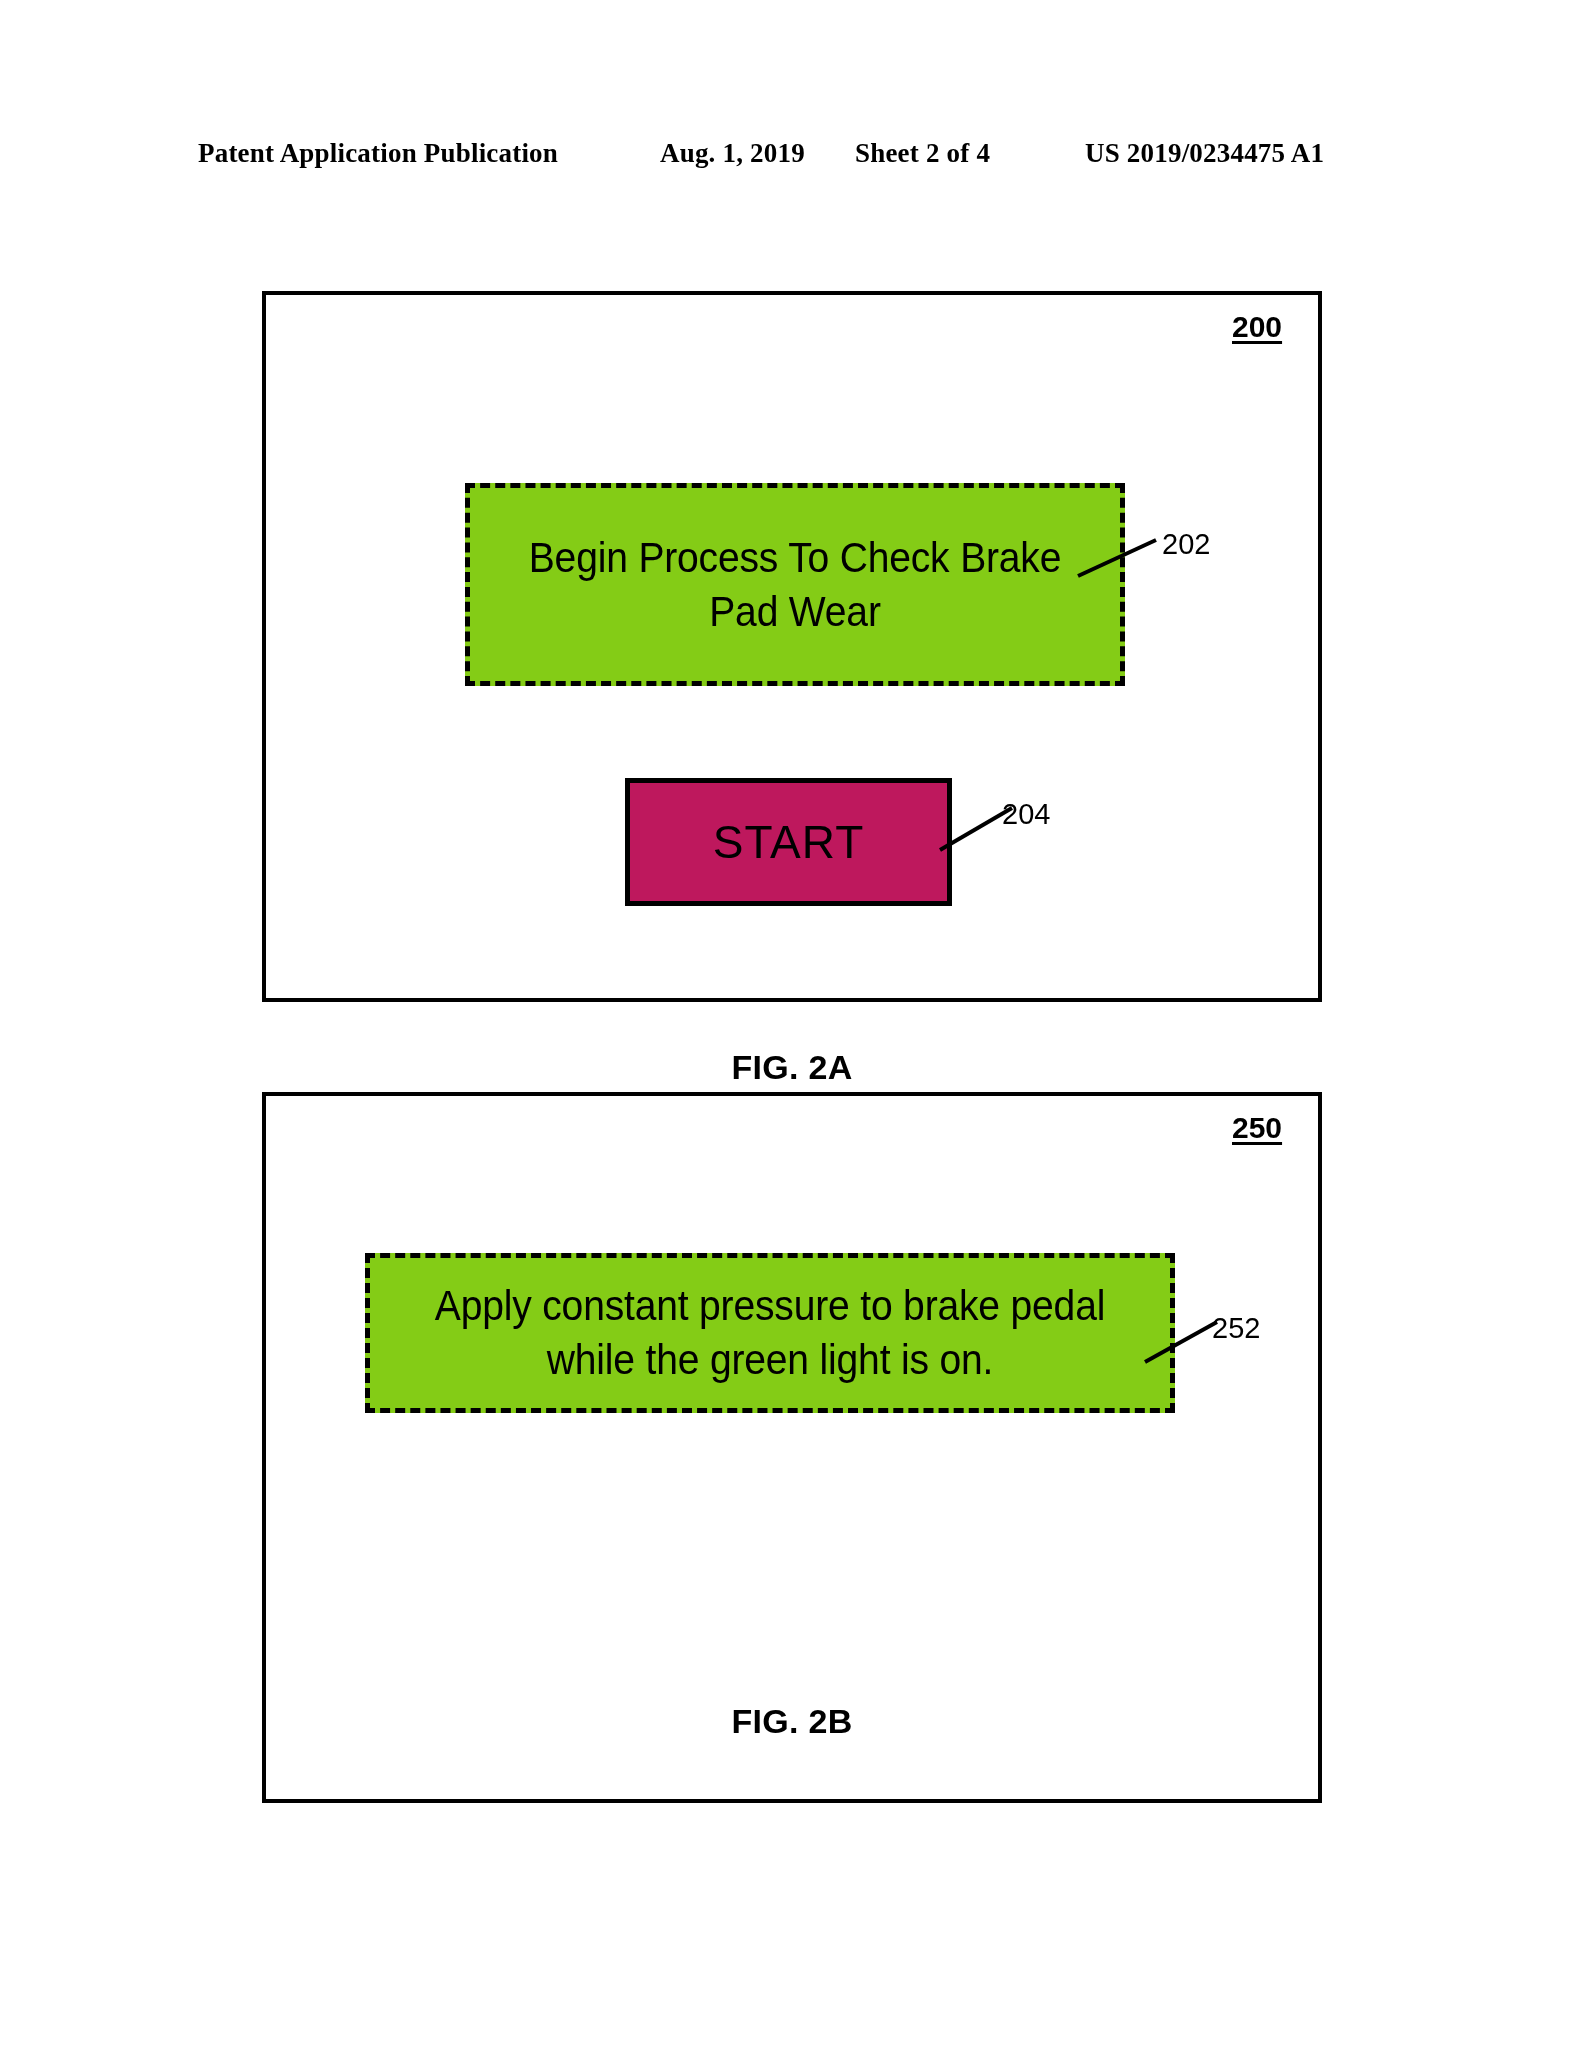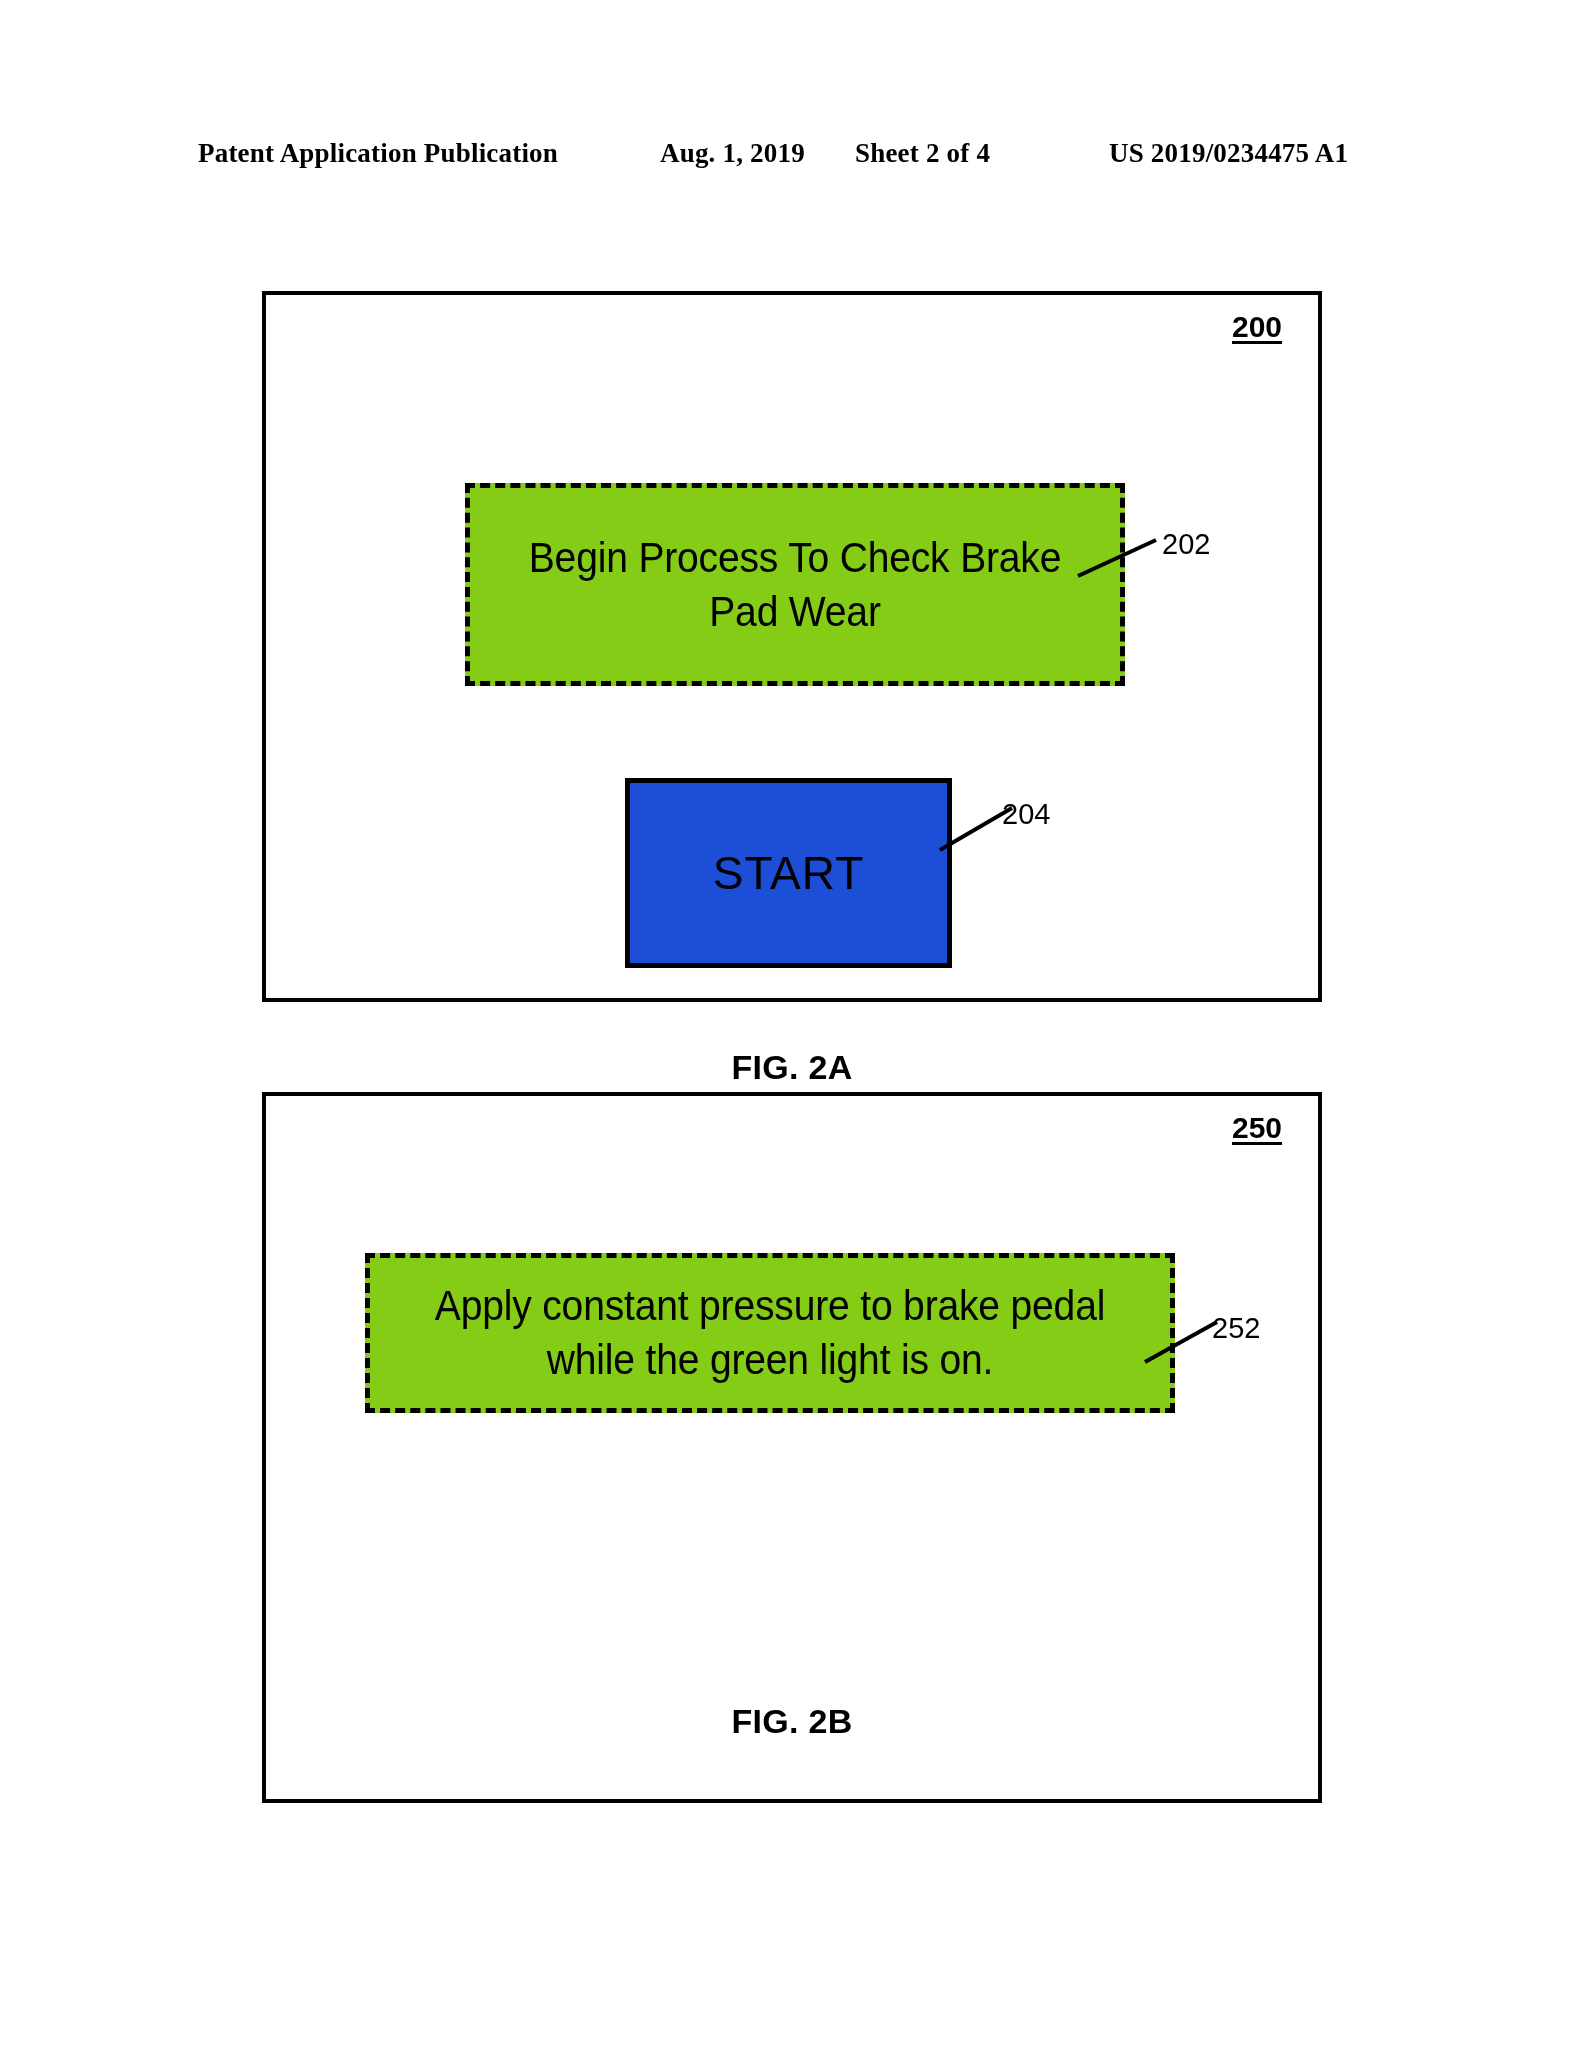--- a/index.html
+++ b/index.html
@@ -41,21 +41,20 @@
   }
   .hdr-sheet {
     position: absolute;
     left: 855px;
     top: 0;
   }
   .hdr-docnum {
     position: absolute;
     left: 1085px;
     top: 0;
-    margin-left: 24px;
   }
 
   
   .fig-frame {
     position: absolute;
     border: 4px solid #000000;
     box-sizing: border-box;
     background: #ffffff;
   }
   #fig2a-frame { left: 262px; top: 291px; width: 1060px; height: 711px; }
@@ -105,24 +104,24 @@
     height: 160px;
   }
   #dashed-252 .box-text { font-size: 42px; }
 
   
   #start-box {
     position: absolute;
     left: 625px;
     top: 778px;
     width: 327px;
-    height: 190px;
+    height: 128px;
     box-sizing: border-box;
     border: 5px solid #000000;
-    background: #1d4ed8;
+    background: #be185d;
     display: flex;
     align-items: center;
     justify-content: center;
   }
   #start-box .box-text {
     font-family: "Liberation Sans", sans-serif;
     font-size: 46px;
     font-weight: 400;
     letter-spacing: 1px;
   }

